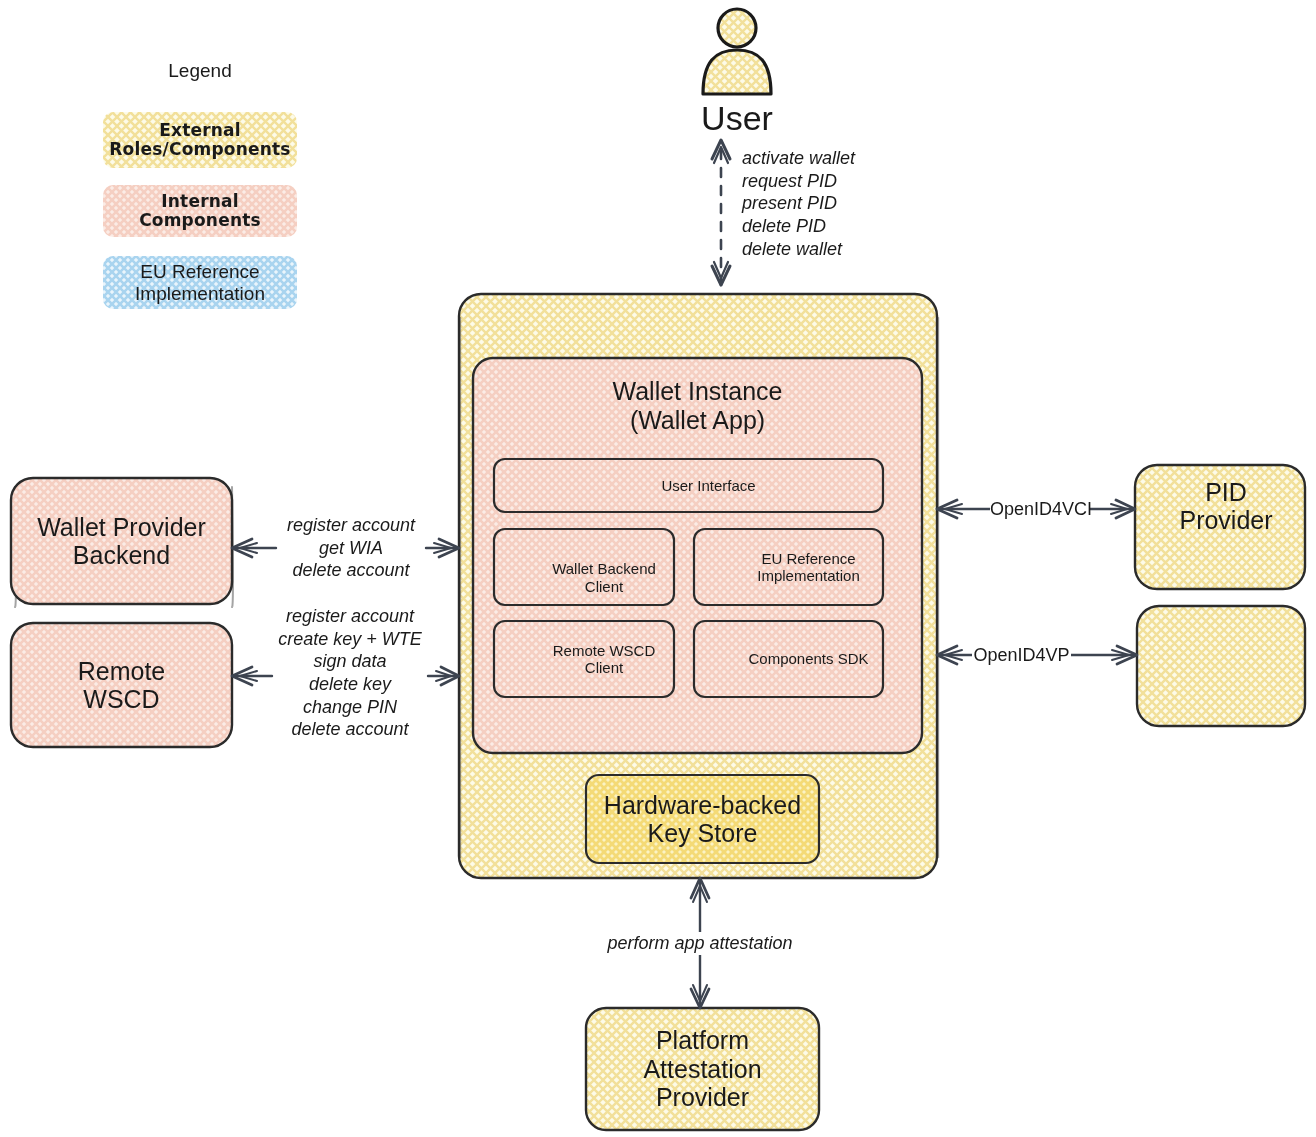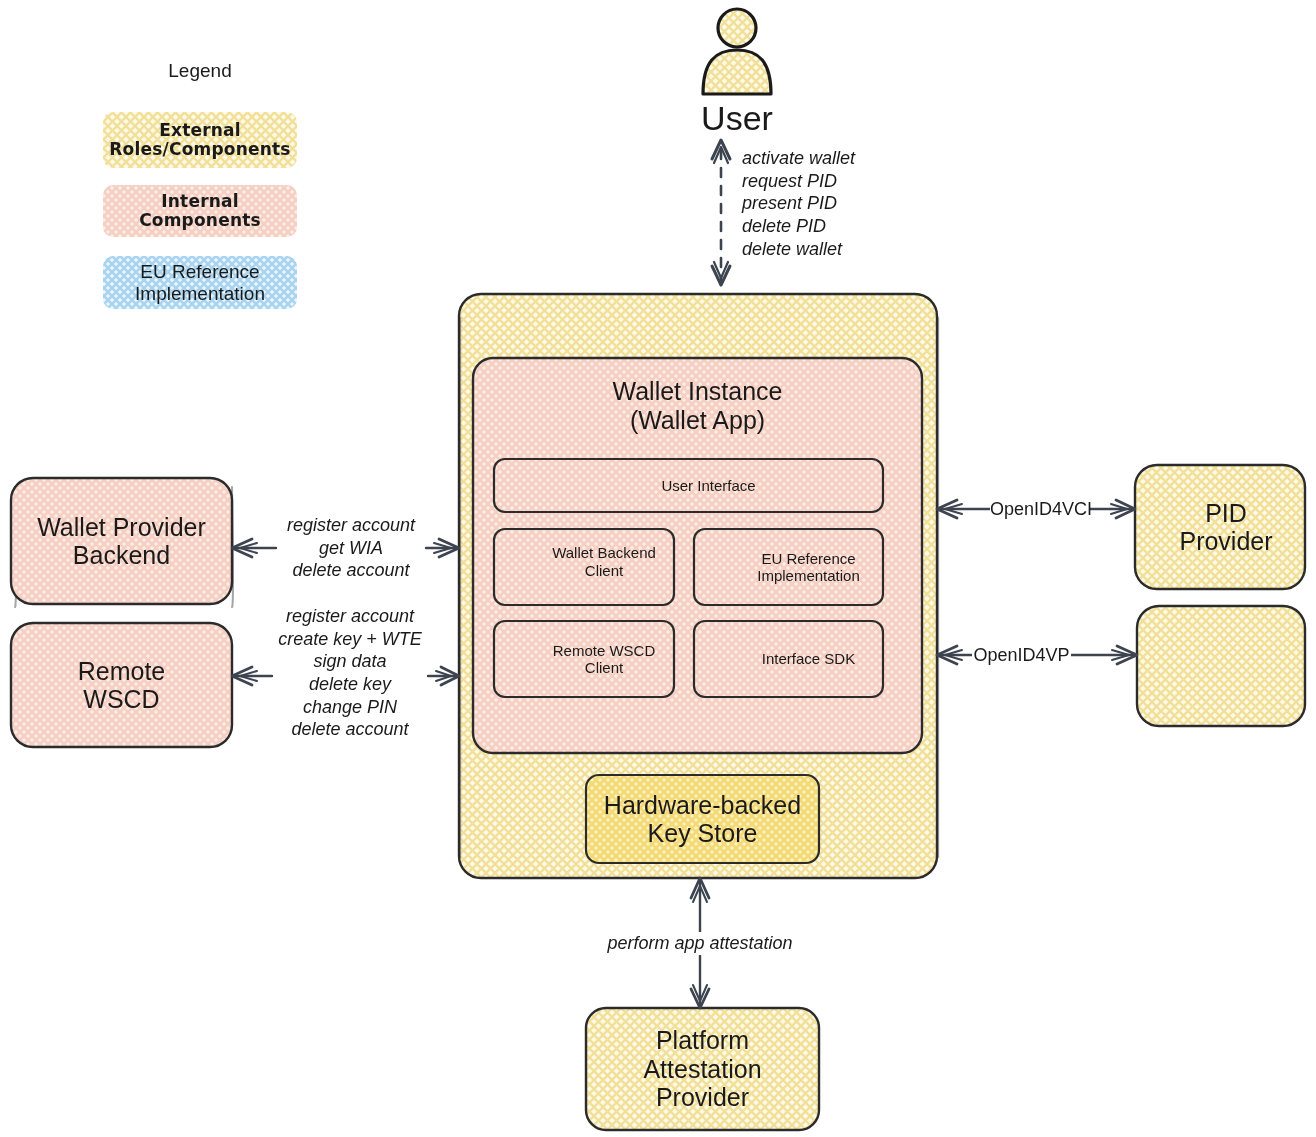--- a/index.html
+++ b/index.html
@@ -223,30 +223,30 @@
 present PID
 delete PID
 delete wallet</div>
 
 
   <div class="tx node-title-md" style="left:473px; top:377px; width:449px;">Wallet Instance
 (Wallet App)</div>
 
   <div class="tx ctr node-title-sm" style="left:494px; top:459px; width:389px; height:53px;">User Interface</div>
 
-  <div class="tx ctr node-title-sm" style="left:494px; top:529px; width:180px; height:65px;">Wallet Backend
+  <div class="tx ctr node-title-sm" style="left:494px; top:545px; width:180px; height:65px;">Wallet Backend
 Client</div>
 
   <div class="tx ctr node-title-sm" style="left:694px; top:529px; width:189px; height:76px;">EU Reference
 Implementation</div>
 
   <div class="tx ctr node-title-sm" style="left:494px; top:621px; width:180px; height:76px;">Remote WSCD
 Client</div>
 
-  <div class="tx ctr node-title-sm" style="left:694px; top:621px; width:189px; height:76px;">Interface SDK</div>
+  <div class="tx ctr node-title-sm" style="left:694px; top:621px; width:189px; height:76px;">Components SDK</div>
 
   <div class="tx ctr node-title-md" style="left:586px; top:775px; width:233px; height:88px;">Hardware-backed
 Key Store</div>
 
   <div class="tx ctr node-title-md" style="left:11px; top:478px; width:221px; height:126px;">Wallet Provider
 Backend</div>
 
   <div class="tx ctr node-title-md" style="left:11px; top:623px; width:221px; height:124px;">Remote
 WSCD</div>
 
@@ -254,21 +254,21 @@
 get WIA
 delete account</div>
 
   <div class="tx edge-label" style="left:264px; top:605px; width:172px;">register account
 create key + WTE
 sign data
 delete key
 change PIN
 delete account</div>
 
-  <div class="tx ctr node-title-md" style="left:1135px; top:465px; width:182px; height:124px;">PID
+  <div class="tx ctr node-title-md" style="left:1135px; top:444px; width:182px; height:124px;">PID
 Provider</div>
 
 
   <div class="tx proto-label" style="left:990px; top:499px; width:100px; background:#ffffff;">OpenID4VCI</div>
 
   <div class="tx proto-label" style="left:972px; top:645px; width:99px; background:#ffffff;">OpenID4VP</div>
 
   <div class="tx ctr node-title-md" style="left:586px; top:1008px; width:233px; height:122px;">Platform
 Attestation
 Provider</div>

